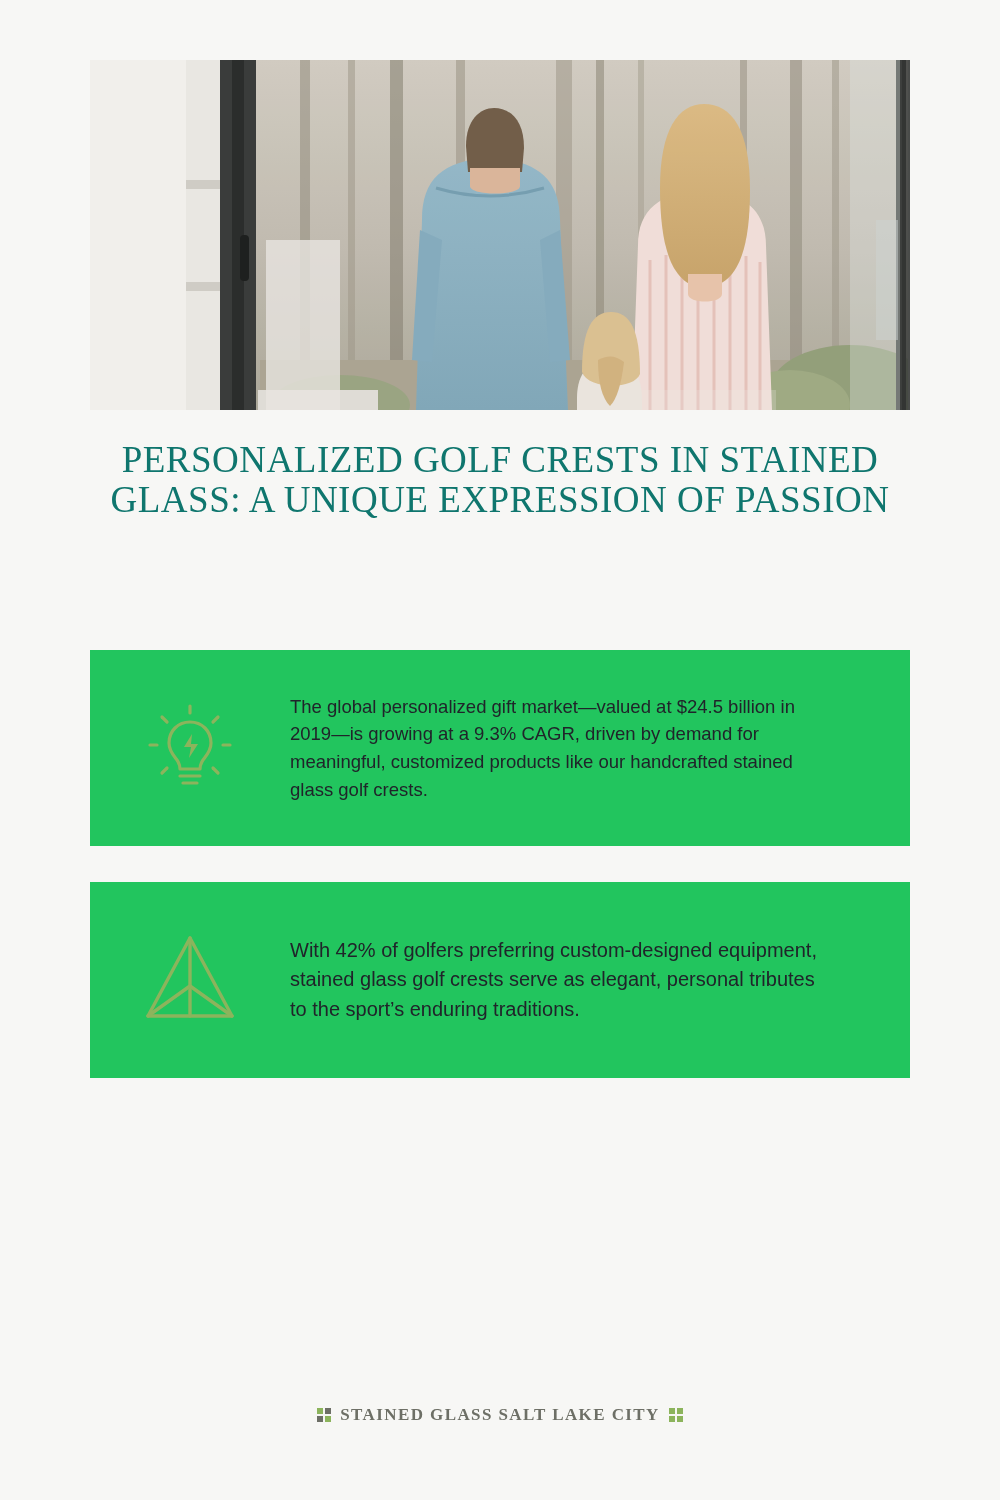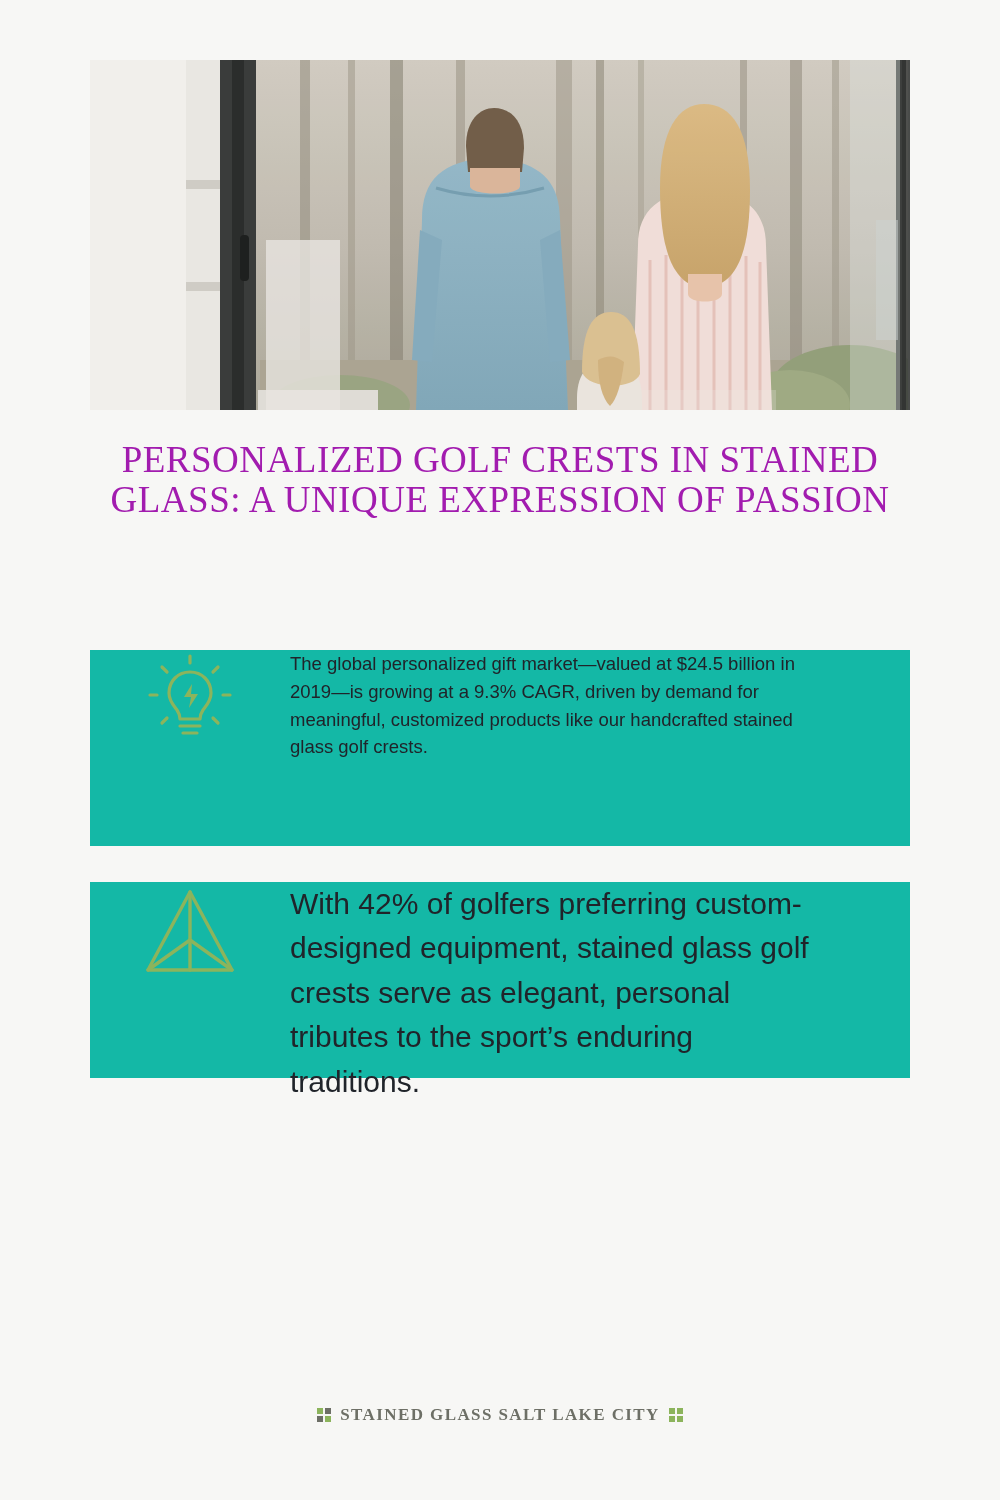--- a/index.html
+++ b/index.html
@@ -40,42 +40,42 @@
     left: 80px;
     top: 440px;
     width: 840px;
     text-align: center;
   }
   .main-title {
     font-family: "Liberation Serif", serif;
     font-size: 37px;
     line-height: 1.08;
     letter-spacing: 0.5px;
-    color: #a21caf;
+    color: #0f766e;
     text-transform: uppercase;
     margin: 0;
     font-weight: 400;
   }
   .subtitle {
     margin: 18px auto 0;
     width: 660px;
     font-size: 19px;
     line-height: 1.35;
     color: #7fa653;
     font-weight: 400;
   }
 
   
   .card {
     position: absolute;
     left: 90px;
     width: 820px;
-    background: #14b8a6;
+    background: #22c55e;
     display: flex;
-    align-items: flex-start;
+    align-items: center;
     box-sizing: border-box;
   }
   .card-icon {
     width: 200px;
     min-width: 200px;
     display: flex;
     align-items: center;
     justify-content: center;
   }
   .card-text {
@@ -86,21 +86,21 @@
   #card-1 { top: 650px; height: 196px; }
   #card-2 { top: 882px; height: 196px; }
   #card-3 { top: 1114px; height: 196px; }
 
   #card-1 .card-text {
     font-size: 18.5px;
     line-height: 1.5;
   }
   #card-2 .card-text,
   #card-3 .card-text {
-    font-size: 30px;
+    font-size: 20px;
     line-height: 1.48;
   }
 
   
   .footer {
     position: absolute;
     left: 0;
     top: 1405px;
     width: 1000px;
     text-align: center;

